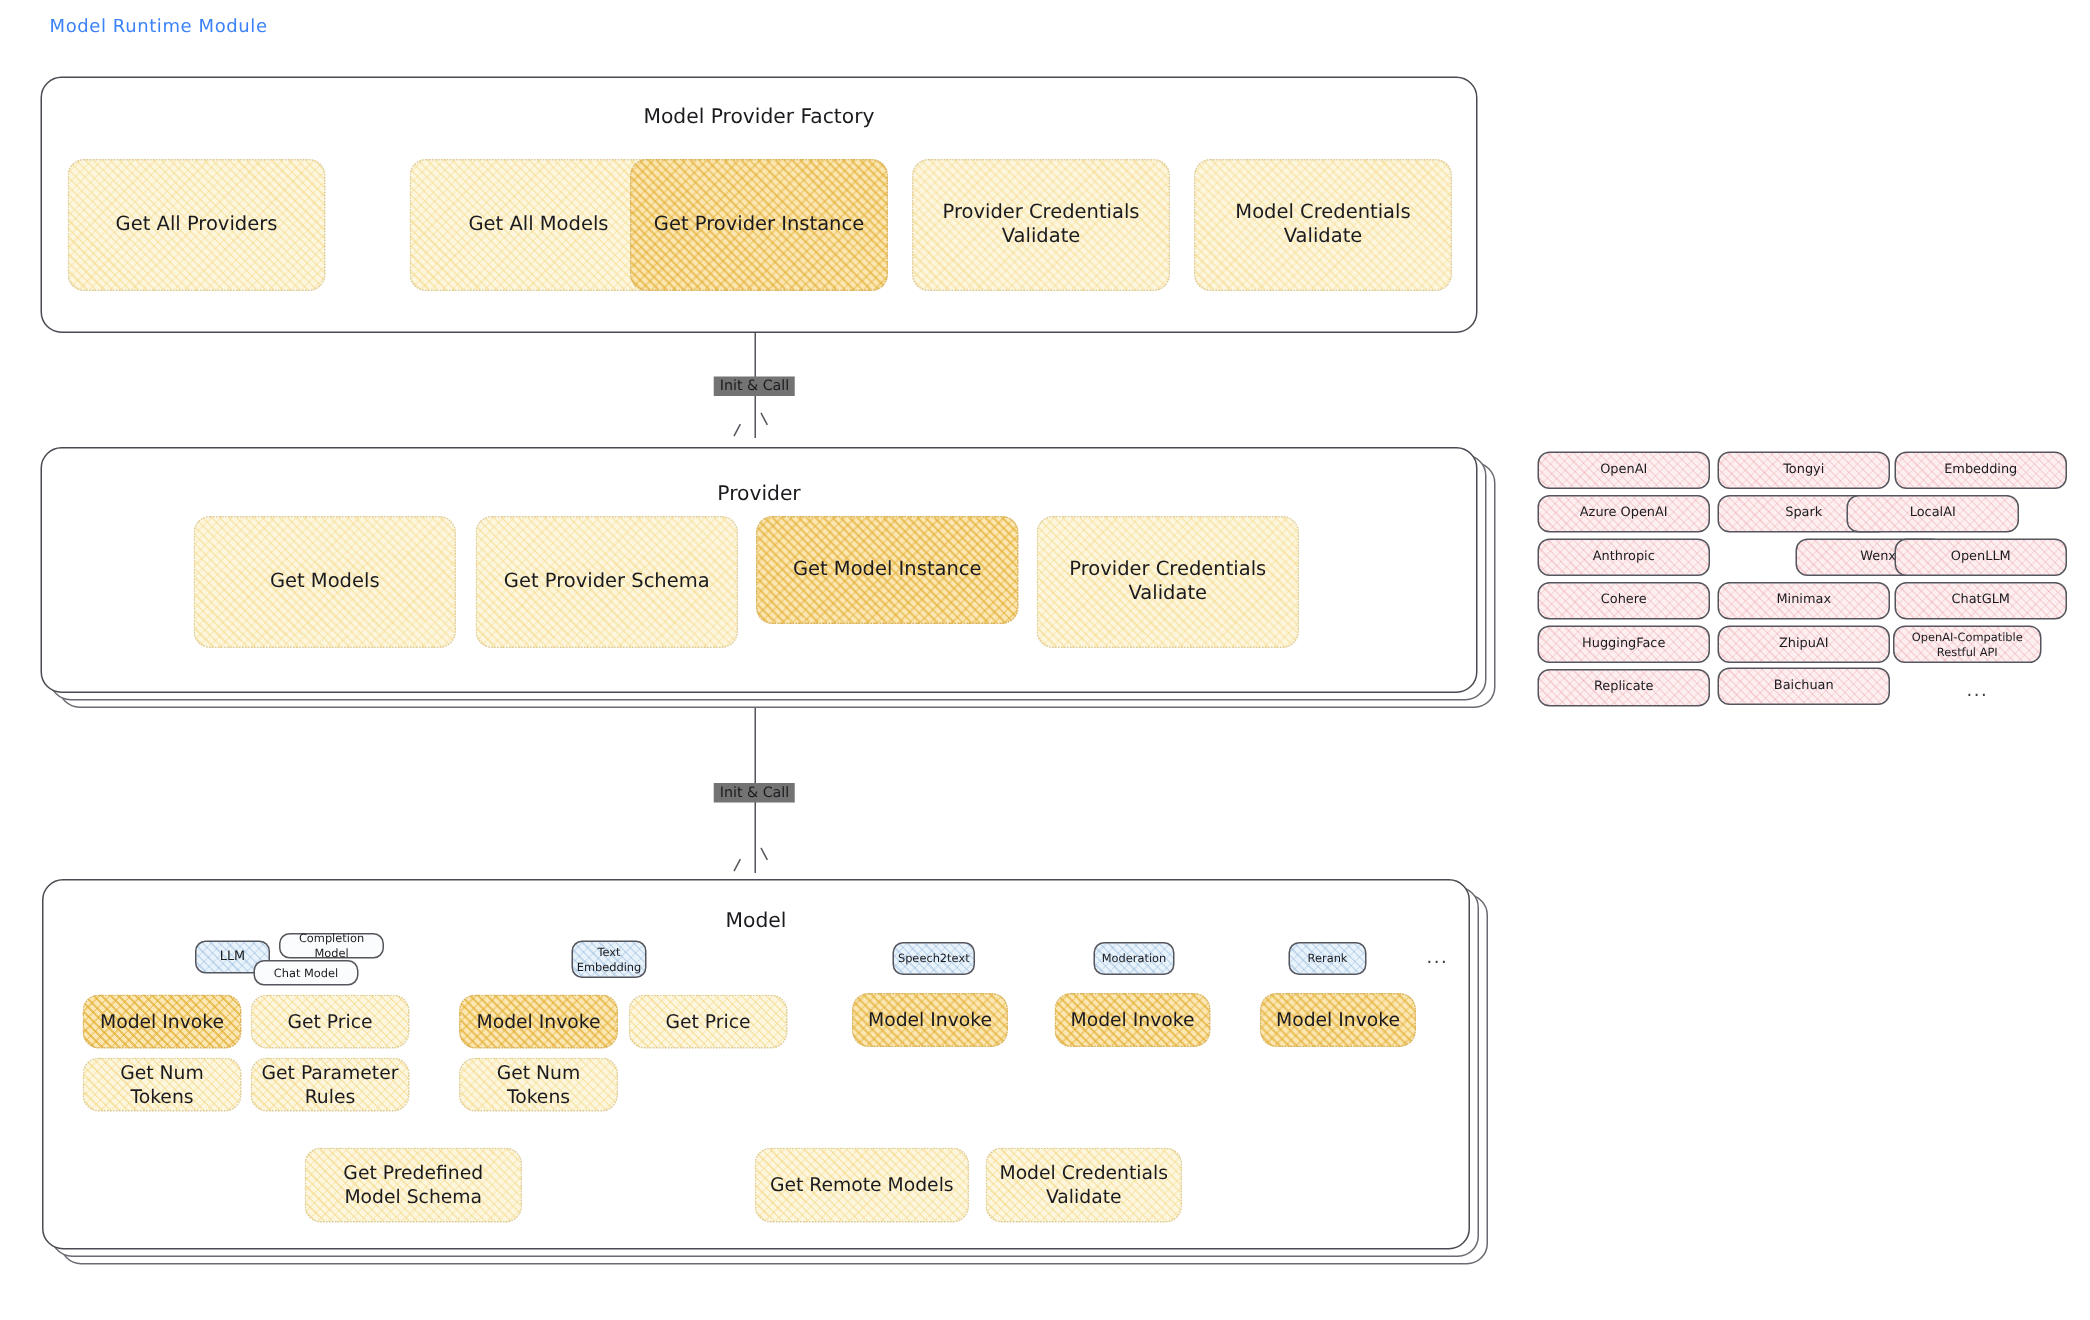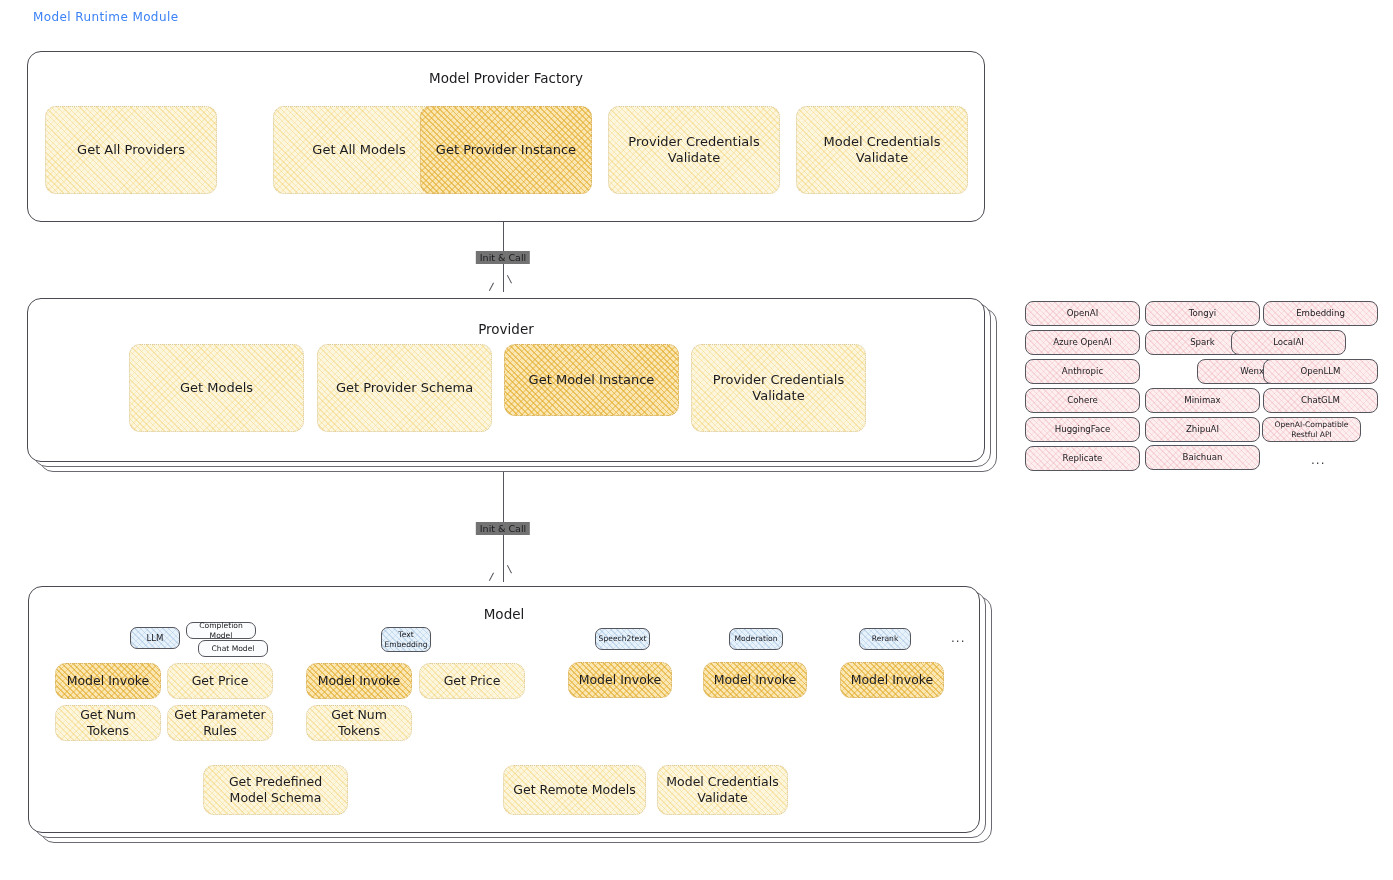--- a/index.html
+++ b/index.html
@@ -263,21 +263,21 @@
   <div class="panel" style="left:28px; top:586px; width:952px; height:247px; z-index:1;">
     <div class="panel-title" style="top:19px;">Model</div>
   </div>
 
   <div class="hbox fill-blue t9" style="left:130px; top:627px; width:50px; height:22px; z-index:2;">
     <span>LLM</span>
   </div>
   <div class="hbox fill-white t8" style="left:186px; top:622px; width:70px; height:17px; z-index:2;">
     <span>Completion Model</span>
   </div>
-  <div class="hbox fill-white t8" style="left:198px; top:640px; width:70px; height:17px; z-index:2;">
+  <div class="hbox fill-white t8" style="left:169px; top:640px; width:70px; height:17px; z-index:2;">
     <span>Chat Model</span>
   </div>
   <div class="hbox fill-yellow-strong t12" style="left:55px; top:663px; width:106px; height:36px; z-index:2;">
     <span>Model Invoke</span>
   </div>
   <div class="hbox fill-yellow t12" style="left:167px; top:663px; width:106px; height:36px; z-index:2;">
     <span>Get Price</span>
   </div>
   <div class="hbox fill-yellow t12" style="left:55px; top:705px; width:106px; height:36px; z-index:2;">
     <span>Get Num Tokens</span>

